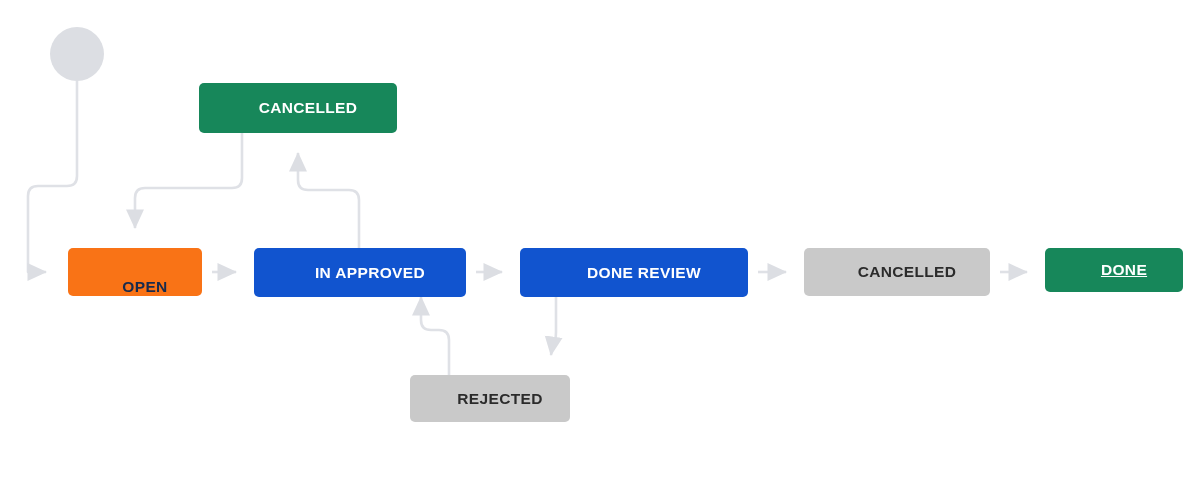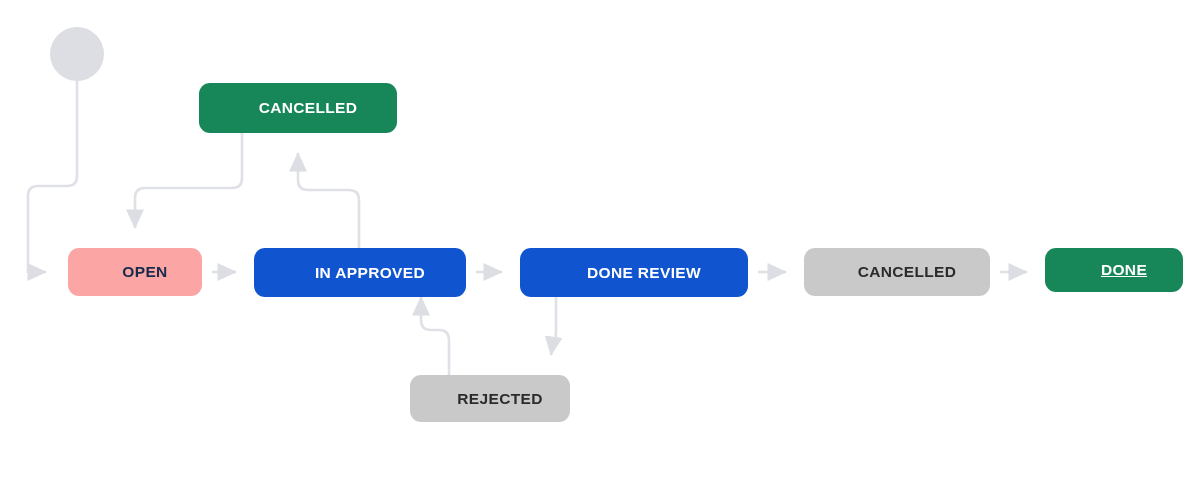--- a/index.html
+++ b/index.html
@@ -24,32 +24,33 @@
     top: 0;
     width: 1200px;
     height: 480px;
   }
   .node {
     position: absolute;
     box-sizing: border-box;
     display: flex;
     align-items: center;
     justify-content: center;
-    border-radius: 11px;
+    border-radius: 5px;
     font-weight: bold;
     font-size: 15.5px;
     letter-spacing: 0.35px;
     text-align: center;
     white-space: nowrap;
     user-select: none;
     padding-left: 20px;
   }
   .node.status-default {
-    background: #fca5a5;
+    background: #f97316;
     color: #172b4d;
+    align-items: flex-end;
   }
   .node.status-inprogress {
     background: #1154cf;
     color: #ffffff;
   }
   .node.status-done {
     background: #17875a;
     color: #ffffff;
   }
   .node.status-grey {

